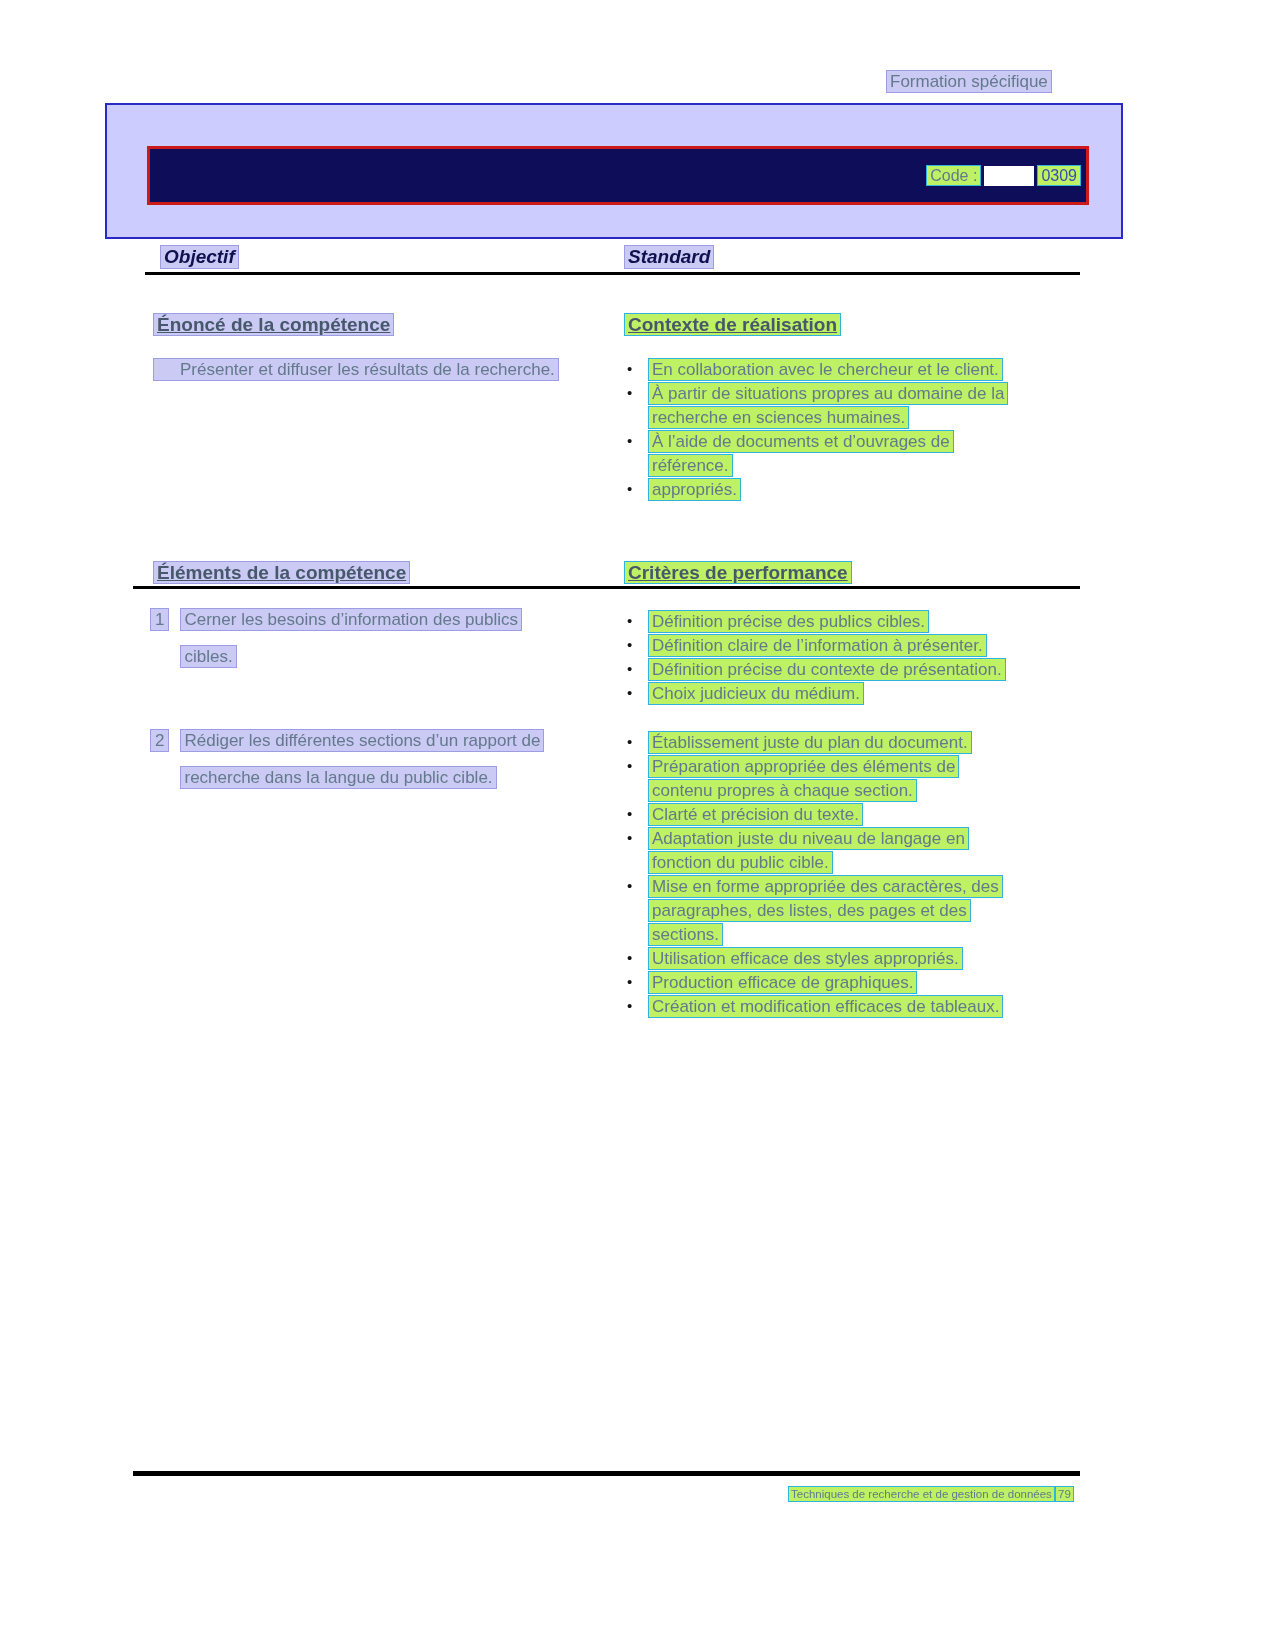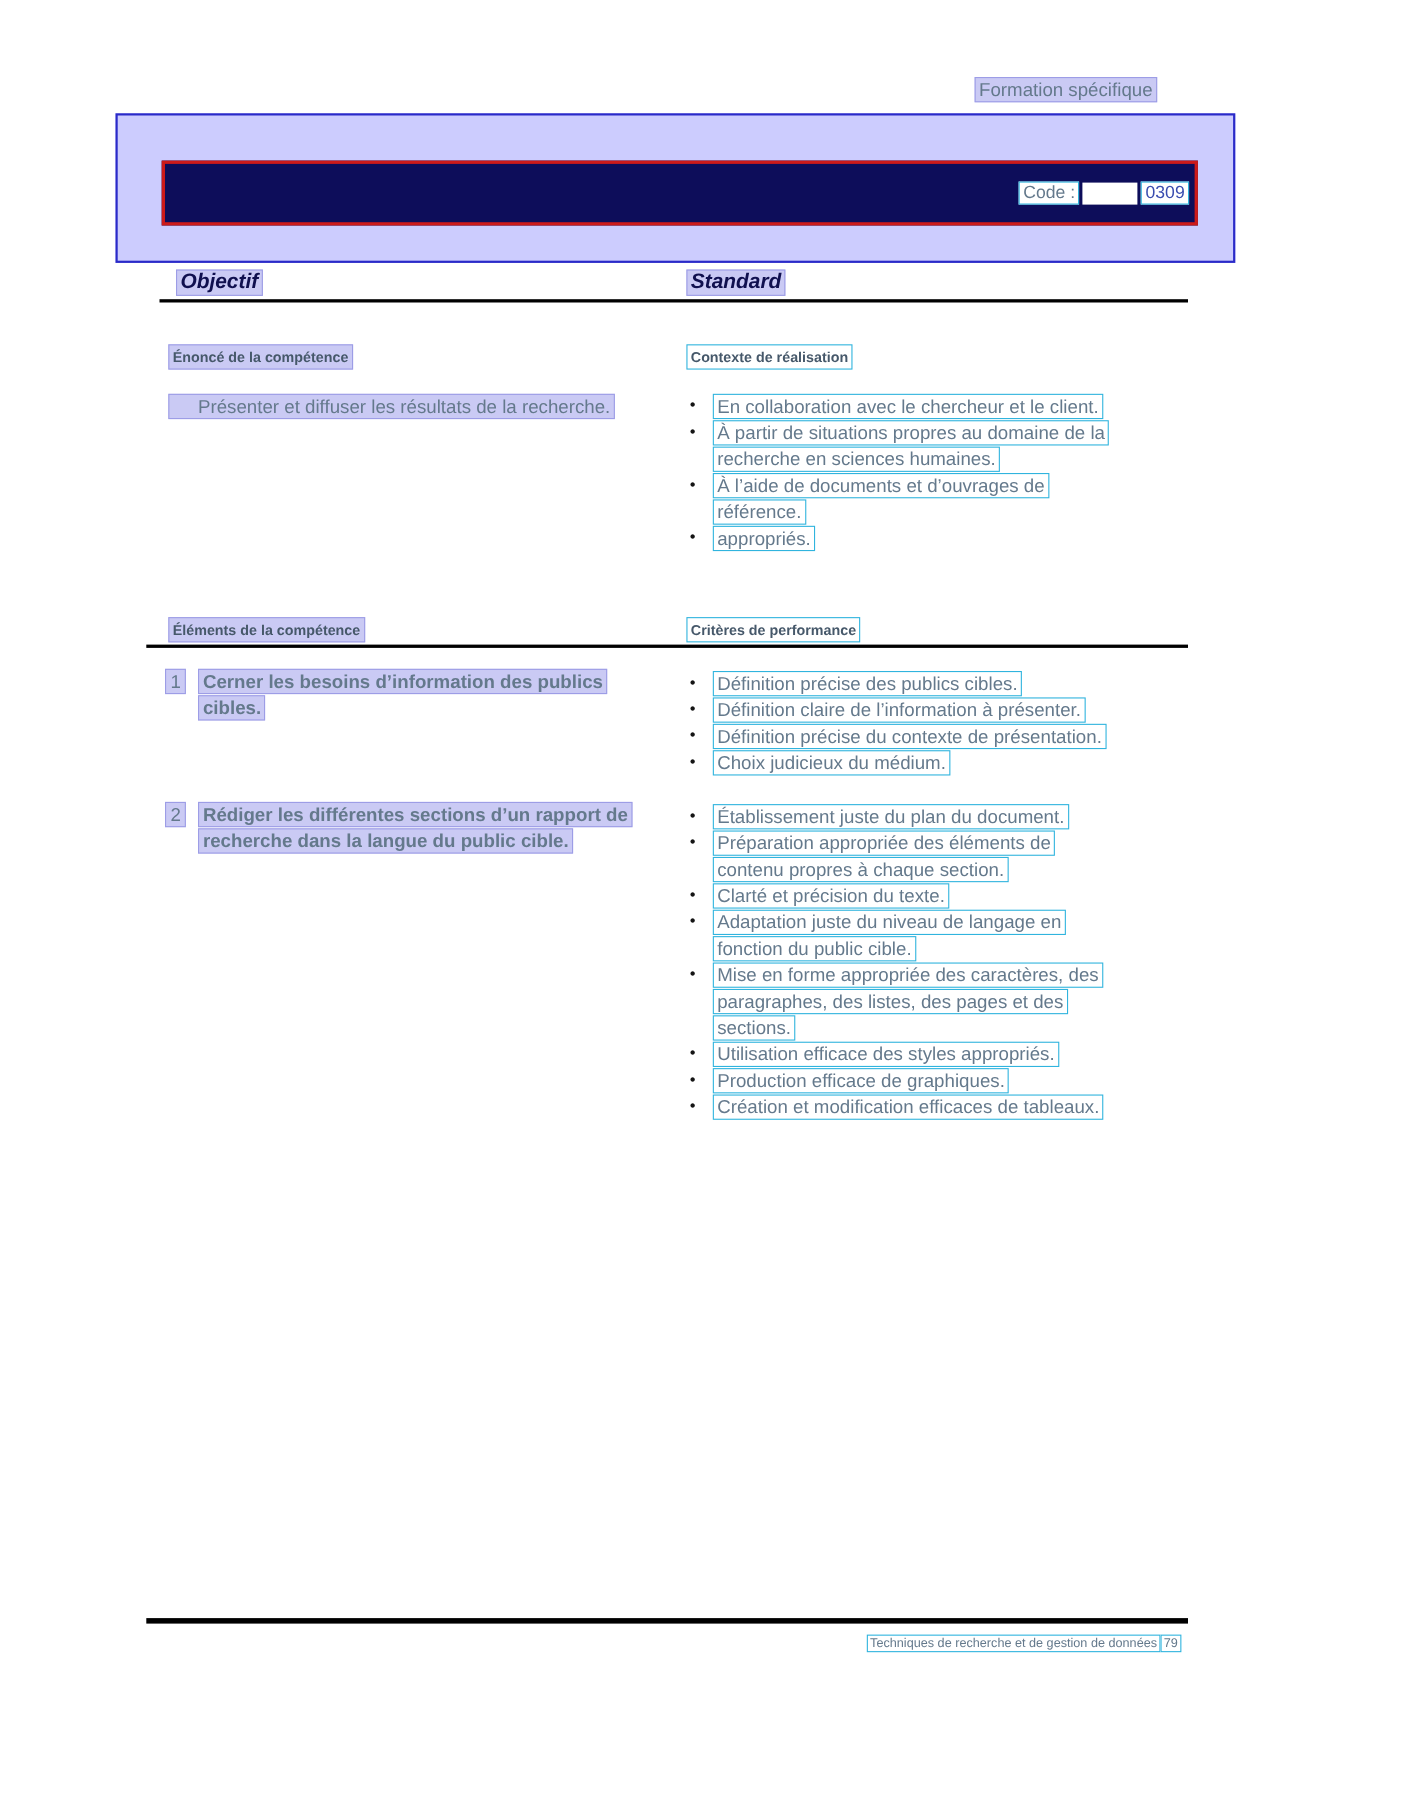--- a/index.html
+++ b/index.html
@@ -14,24 +14,24 @@
   .abs { position: absolute; }
 
   
   .hl {
     display: table;
     padding: 0 3px;
     line-height: 21px;
     font-size: 17px;
     white-space: nowrap;
   }
-  .hl-cyan { background: #ffffff; border: 1px solid #30b4de; color: #64798c; }
+  .hl-cyan { background: #bef264; border: 1px solid #30b4de; color: #64798c; }
   .hl-lav  { background: #cacaf4; border: 1px solid #9d9de6; color: #64798c; }
 
-  .sec-head { font-weight: bold; color: #46586a; font-size: 13px; }
+  .sec-head { font-weight: bold; color: #46586a; font-size: 19px; text-decoration: underline; }
   .col-head { font-weight: bold; font-style: italic; font-size: 19px; color: #10104f; line-height: 22px; }
 
   .rule { position: absolute; background: #000000; }
 
   
   .outer-box {
     position: absolute;
     left: 105px; top: 103px; width: 1014px; height: 132px;
     background: #ccccfe; border: 2px solid #2a2ac8;
   }
@@ -48,21 +48,21 @@
 
   
   .bullets { position: absolute; font-size: 17px; }
   .bullet { position: relative; padding-left: 24px; }
   .dot { position: absolute; left: 3px; top: 0px; color: #151515; font-size: 15px; line-height: 21px; }
   .line { margin-bottom: 1px; }
 
   
   .item { position: absolute; display: flex; align-items: flex-start; gap: 11px; font-size: 17px; }
   .item .num { display: inline-block; padding: 0 4px; line-height: 21px; }
-  .ilines .line { margin-bottom: 1px; font-weight: bold; }
+  .ilines .line { margin-bottom: 14px; }
 
   .footer-small { font-size: 11.5px; line-height: 14px; padding: 0 2px; }
 </style>
 </head>
 <body>
 
 <div class="page">
 
   <span class="abs hl hl-lav" style="left:886px;top:70px;">Formation spécifique</span>
 

